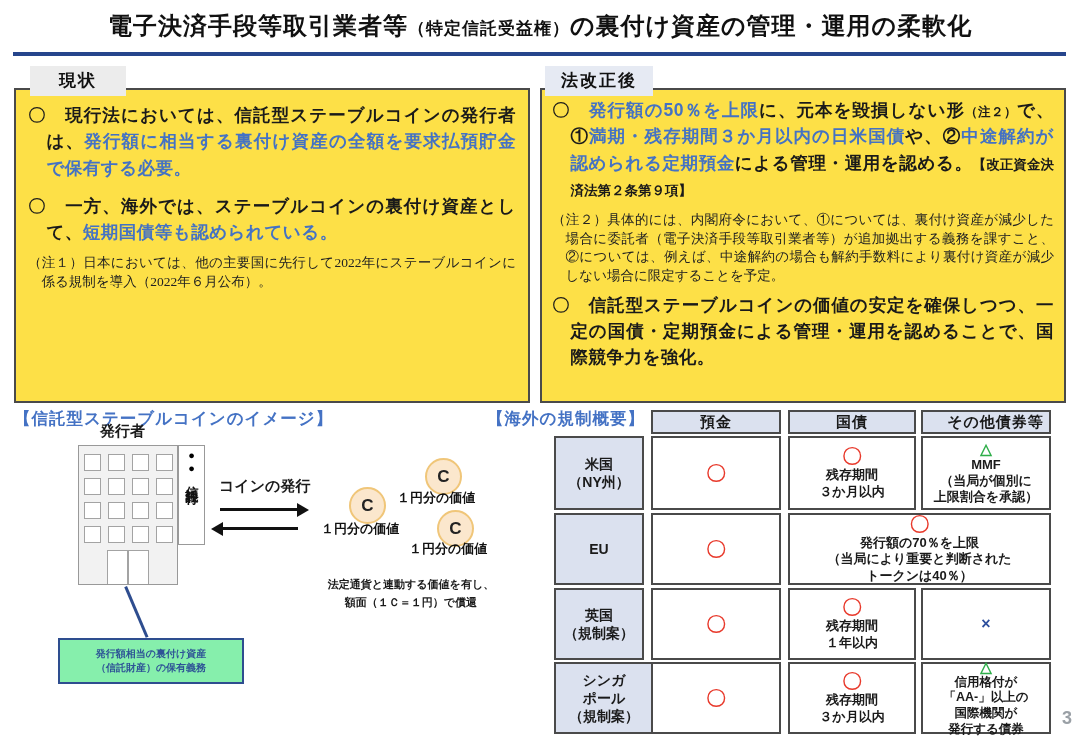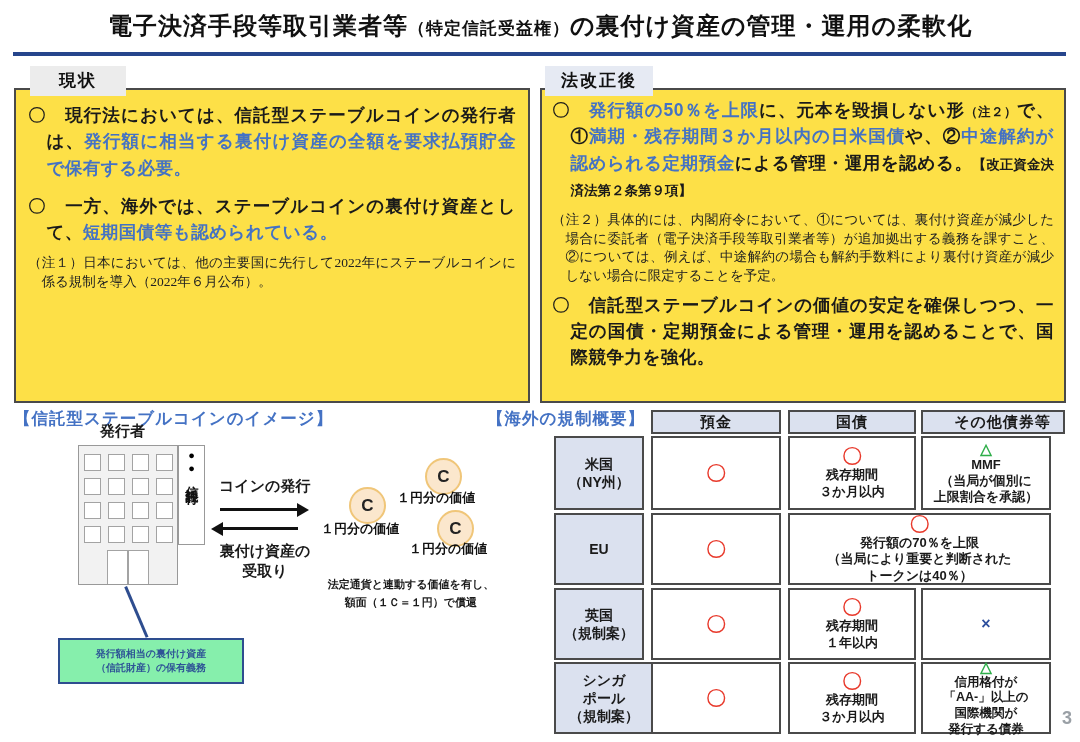--- a/index.html
+++ b/index.html
@@ -124,22 +124,20 @@
 
   <div class="abs bank-box">
     <span class="bank-dot">●</span>
     <span class="bank-dot">●</span>
     <span class="bank-text">信託銀行</span>
   </div>
 
   <div class="abs coin-issue-label">コインの発行</div>
   <div class="arrow arrow-right"></div>
   <div class="arrow arrow-left"></div>
-  <div class="abs asset-receipt-label">裏付け資産の
-受取り</div>
 
   <div class="coin coin-1">
       <span>C</span>
     </div>
   <div class="coin coin-2">
       <span>C</span>
     </div>
   <div class="coin coin-3">
       <span>C</span>
     </div>
@@ -150,21 +148,21 @@
   <div class="abs redemption">法定通貨と連動する価値を有し、
 額面（１Ｃ＝１円）で償還</div>
   <div class="abs connector"></div>
   <div class="abs callout">発行額相当の裏付け資産
 （信託財産）の保有義務</div>
 
   <div class="section-label" style="left:487px; top:408px;">【海外の規制概要】</div>
 
   <div class="tcell head" style="left:651px; top:410px; width:130px; height:24px;">預金</div>
   <div class="tcell head" style="left:788px; top:410px; width:128px; height:24px;">国債</div>
-  <div class="tcell head" style="left:921px; top:410px; width:144px; height:24px;padding-left:19px;">その他債券等</div>
+  <div class="tcell head" style="left:921px; top:410px; width:130px; height:24px;padding-left:19px;">その他債券等</div>
 
   <div class="tcell rowlab" style="left:554px; top:436px; width:90px; height:74px;">米国
 （NY州）</div>
   <div class="tcell data" style="left:651px; top:436px; width:130px; height:74px;"><span class="mark yes">〇</span></div>
   <div class="tcell data" style="left:788px; top:436px; width:128px; height:74px;"><span class="mark yes">〇</span><span>残存期間
 ３か月以内</span></div>
   <div class="tcell data" style="left:921px; top:436px; width:130px; height:74px;"><span class="mark tri">△</span><span>MMF
 （当局が個別に
 上限割合を承認）</span></div>
 

